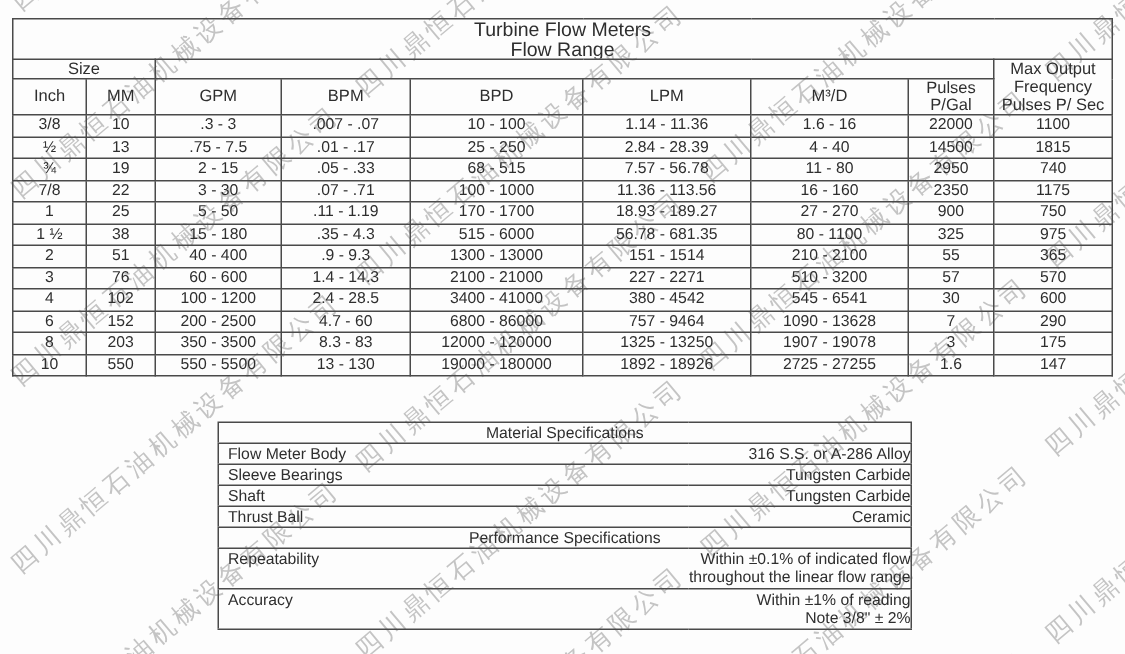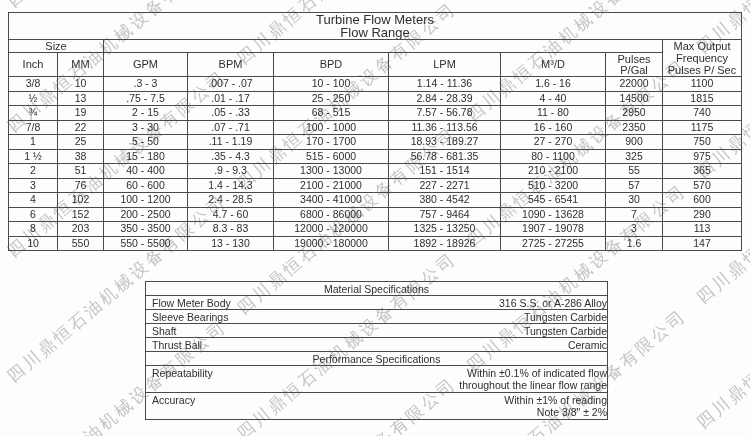--- a/index.html
+++ b/index.html
@@ -219,21 +219,21 @@
       </tr>
       <tr>
         <td>8</td>
         <td>203</td>
         <td>350 - 3500</td>
         <td>8.3 - 83</td>
         <td>12000 - 120000</td>
         <td>1325 - 13250</td>
         <td>1907 - 19078</td>
         <td>3</td>
-        <td>113</td>
+        <td>175</td>
       </tr>
       <tr>
         <td>10</td>
         <td>550</td>
         <td>550 - 5500</td>
         <td>13 - 130</td>
         <td>19000 - 180000</td>
         <td>1892 - 18926</td>
         <td>2725 - 27255</td>
         <td>1.6</td>

